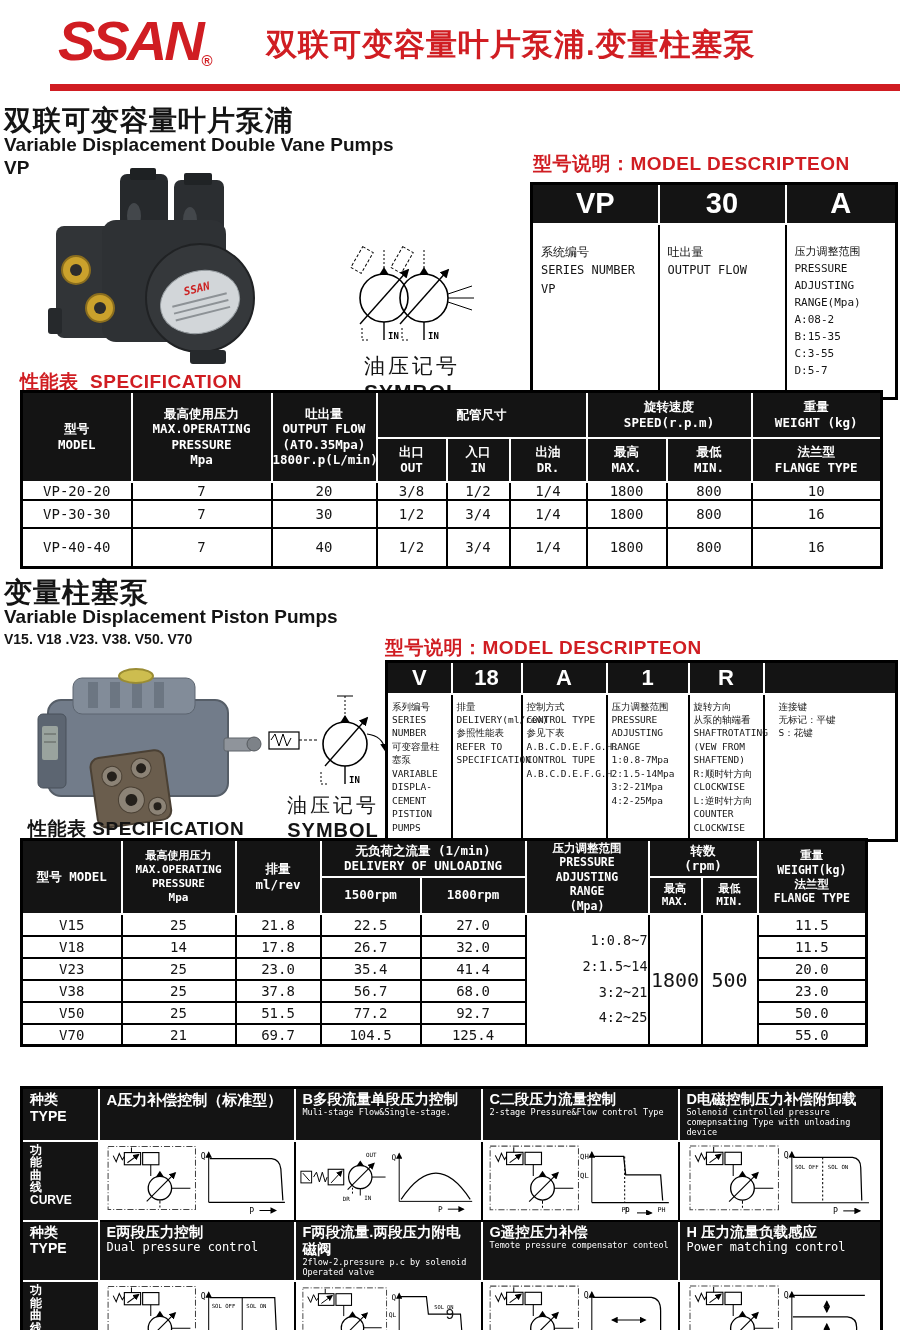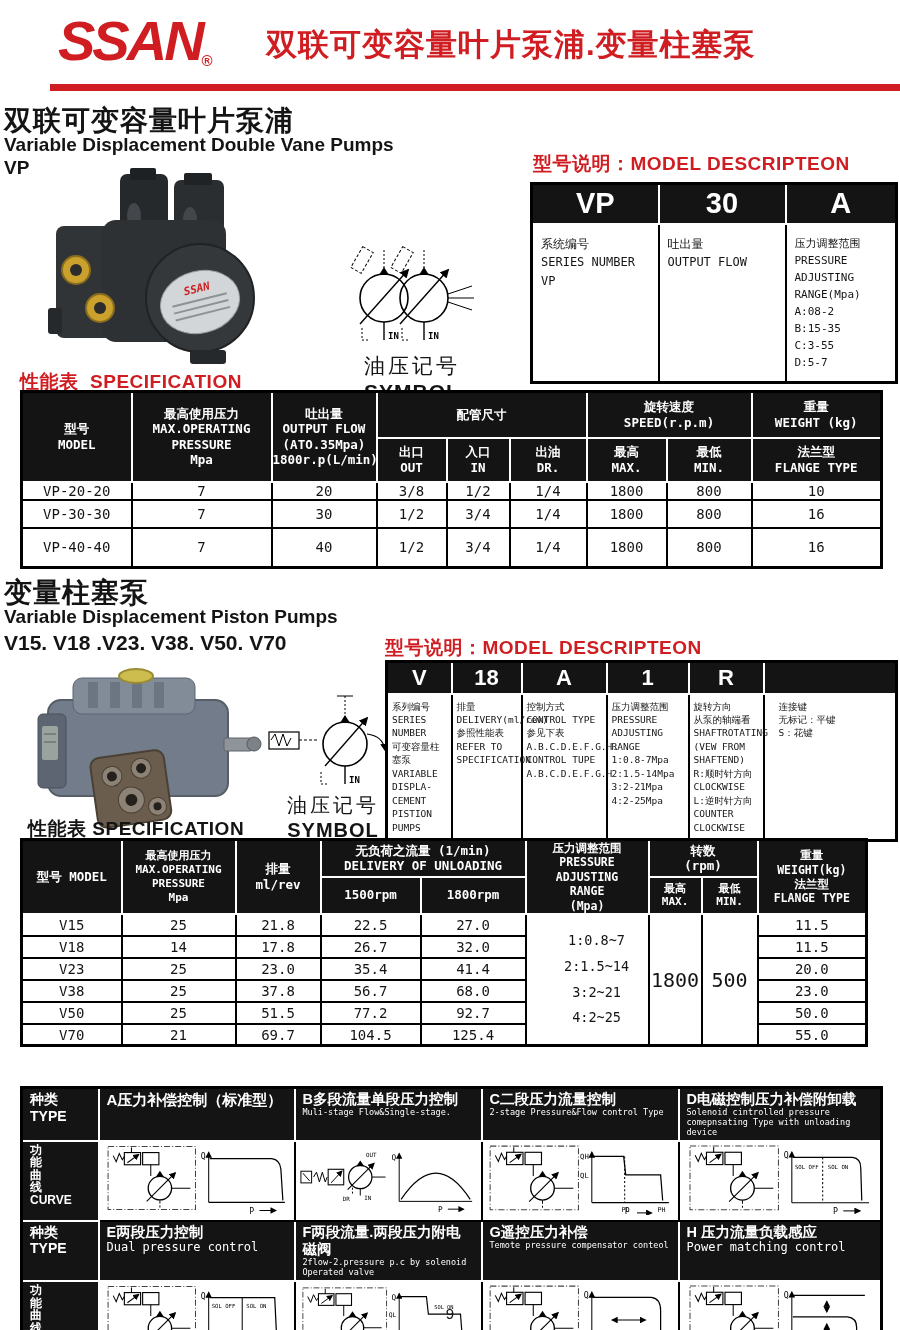--- a/index.html
+++ b/index.html
@@ -23,21 +23,21 @@
   .rtitle{font-size:19px;font-weight:bold;letter-spacing:.5px}
 
   
   table{border-collapse:collapse;table-layout:fixed}
   table.blk{border:3px solid #000}
   th.hd{background:#141414;color:#fff;border:2px solid #fff;font-weight:bold}
   td.bd{border:2px solid #000;background:#fff;text-align:center;vertical-align:middle}
 
   
   .md1 th.hd{font-size:29px;height:40px}
-  .md1 td.bd{vertical-align:top;text-align:left;padding:10px 8px;font-size:12px;line-height:1.55;height:125px;font-family:"DejaVu Sans Mono",monospace}
+  .md1 td.bd{vertical-align:top;text-align:left;padding:18px 8px;font-size:12px;line-height:1.55;height:125px;font-family:"DejaVu Sans Mono",monospace}
   .md2 th.hd{font-size:22px;height:32px}
   .md2 td.bd{vertical-align:top;text-align:left;padding:5px 4px;font-size:9.5px;line-height:1.42;height:142px;font-family:"DejaVu Sans Mono",monospace}
 
   
   .spec th.hd{font-size:12.5px;line-height:1.25;font-family:"DejaVu Sans Mono",monospace}
   .spec td.bd{font-size:14px;font-family:"DejaVu Sans Mono",monospace}
   .big{font-size:20px !important}
 
   
   .ctl th.hd{text-align:left;vertical-align:top;padding:2px 7px}
@@ -265,21 +265,21 @@
           <td class="bd">1/4</td>
           <td class="bd">1800</td>
           <td class="bd">800</td>
           <td class="bd">16</td>
     </tr>
   </tbody>
     </table>
 
   <div class="abs sec-zh" style="left:4px;top:574px">变量柱塞泵</div>
   <div class="abs sec-en" style="left:4px;top:606px">Variable Displacement Piston Pumps</div>
-  <div class="abs sec-code" style="left:4px;top:631px;font-size:21px">V15. V18 .V23. V38. V50. V70</div>
+  <div class="abs sec-code" style="left:4px;top:631px;font-size:14px">V15. V18 .V23. V38. V50. V70</div>
 
   <svg class="abs" style="left:18px;top:662px" width="245" height="168" viewBox="0 0 245 168">
     <rect x="30" y="38" width="180" height="96" rx="13" fill="#727c8a" stroke="#565e68" stroke-width="2"></rect>
     <rect x="55" y="16" width="122" height="36" rx="9" fill="#828c99" stroke="#5c6570"></rect>
     <rect x="70" y="20" width="10" height="26" fill="#6c7682"></rect>
     <rect x="92" y="20" width="10" height="26" fill="#6c7682"></rect>
     <rect x="114" y="20" width="10" height="26" fill="#6c7682"></rect>
     <rect x="136" y="20" width="10" height="26" fill="#6c7682"></rect>
     <ellipse cx="118" cy="14" rx="17" ry="7" fill="#cdbd4f" stroke="#9a8c33" stroke-width="2"></ellipse>
     <rect x="206" y="76" width="28" height="13" rx="2" fill="#8f949b" stroke="#5f646b"></rect>
@@ -427,21 +427,21 @@
 MAX.</th>
       <th class="hd pre" style="font-size:11px">最低
 MIN.</th>
     </tr>
     <tr style="height:22px">
       <td class="bd">V15</td>
           <td class="bd">25</td>
           <td class="bd">21.8</td>
           <td class="bd">22.5</td>
           <td class="bd">27.0</td>
-      <td class="bd pre" rowspan="6" style="text-align:center;padding-left:19px;font-size:13.5px;line-height:1.9">1:0.8~7
+      <td class="bd pre" rowspan="6" style="text-align:right;padding-left:19px;font-size:13.5px;line-height:1.9">1:0.8~7
 2:1.5~14
 3:2~21
 4:2~25</td>
       <td class="bd big" rowspan="6">1800</td>
       <td class="bd big" rowspan="6">500</td>
       <td class="bd">11.5</td>
     </tr>
     <tr style="height:22px">
           <td class="bd">V18</td>
           <td class="bd">14</td>

